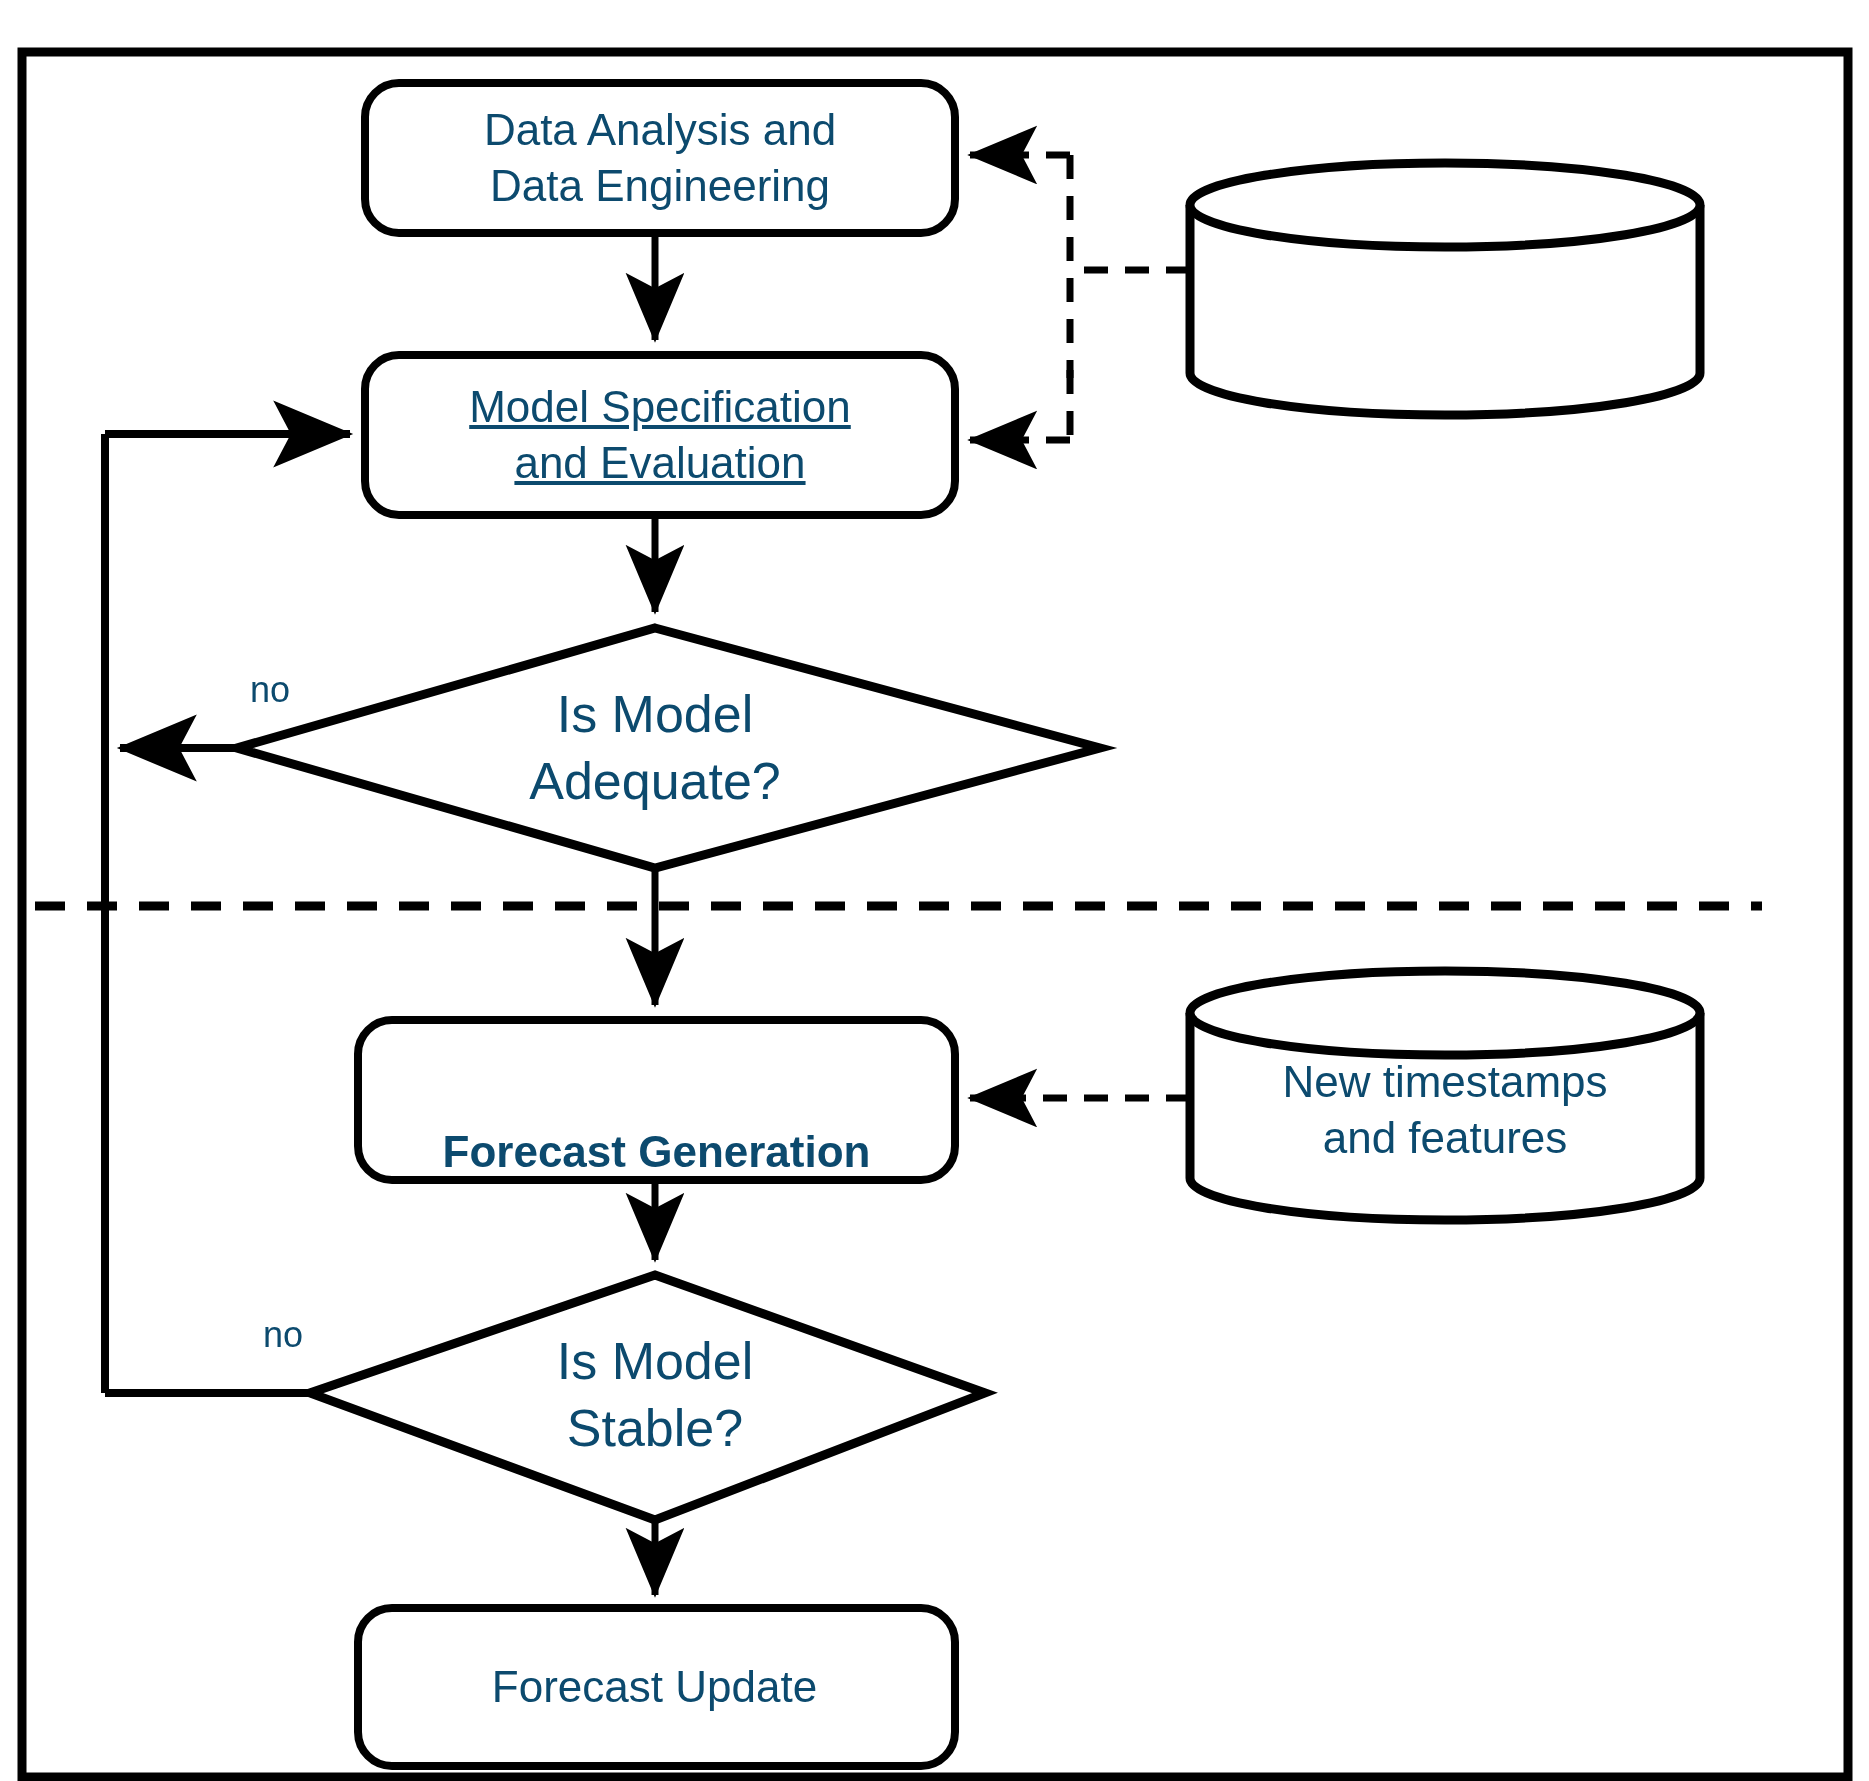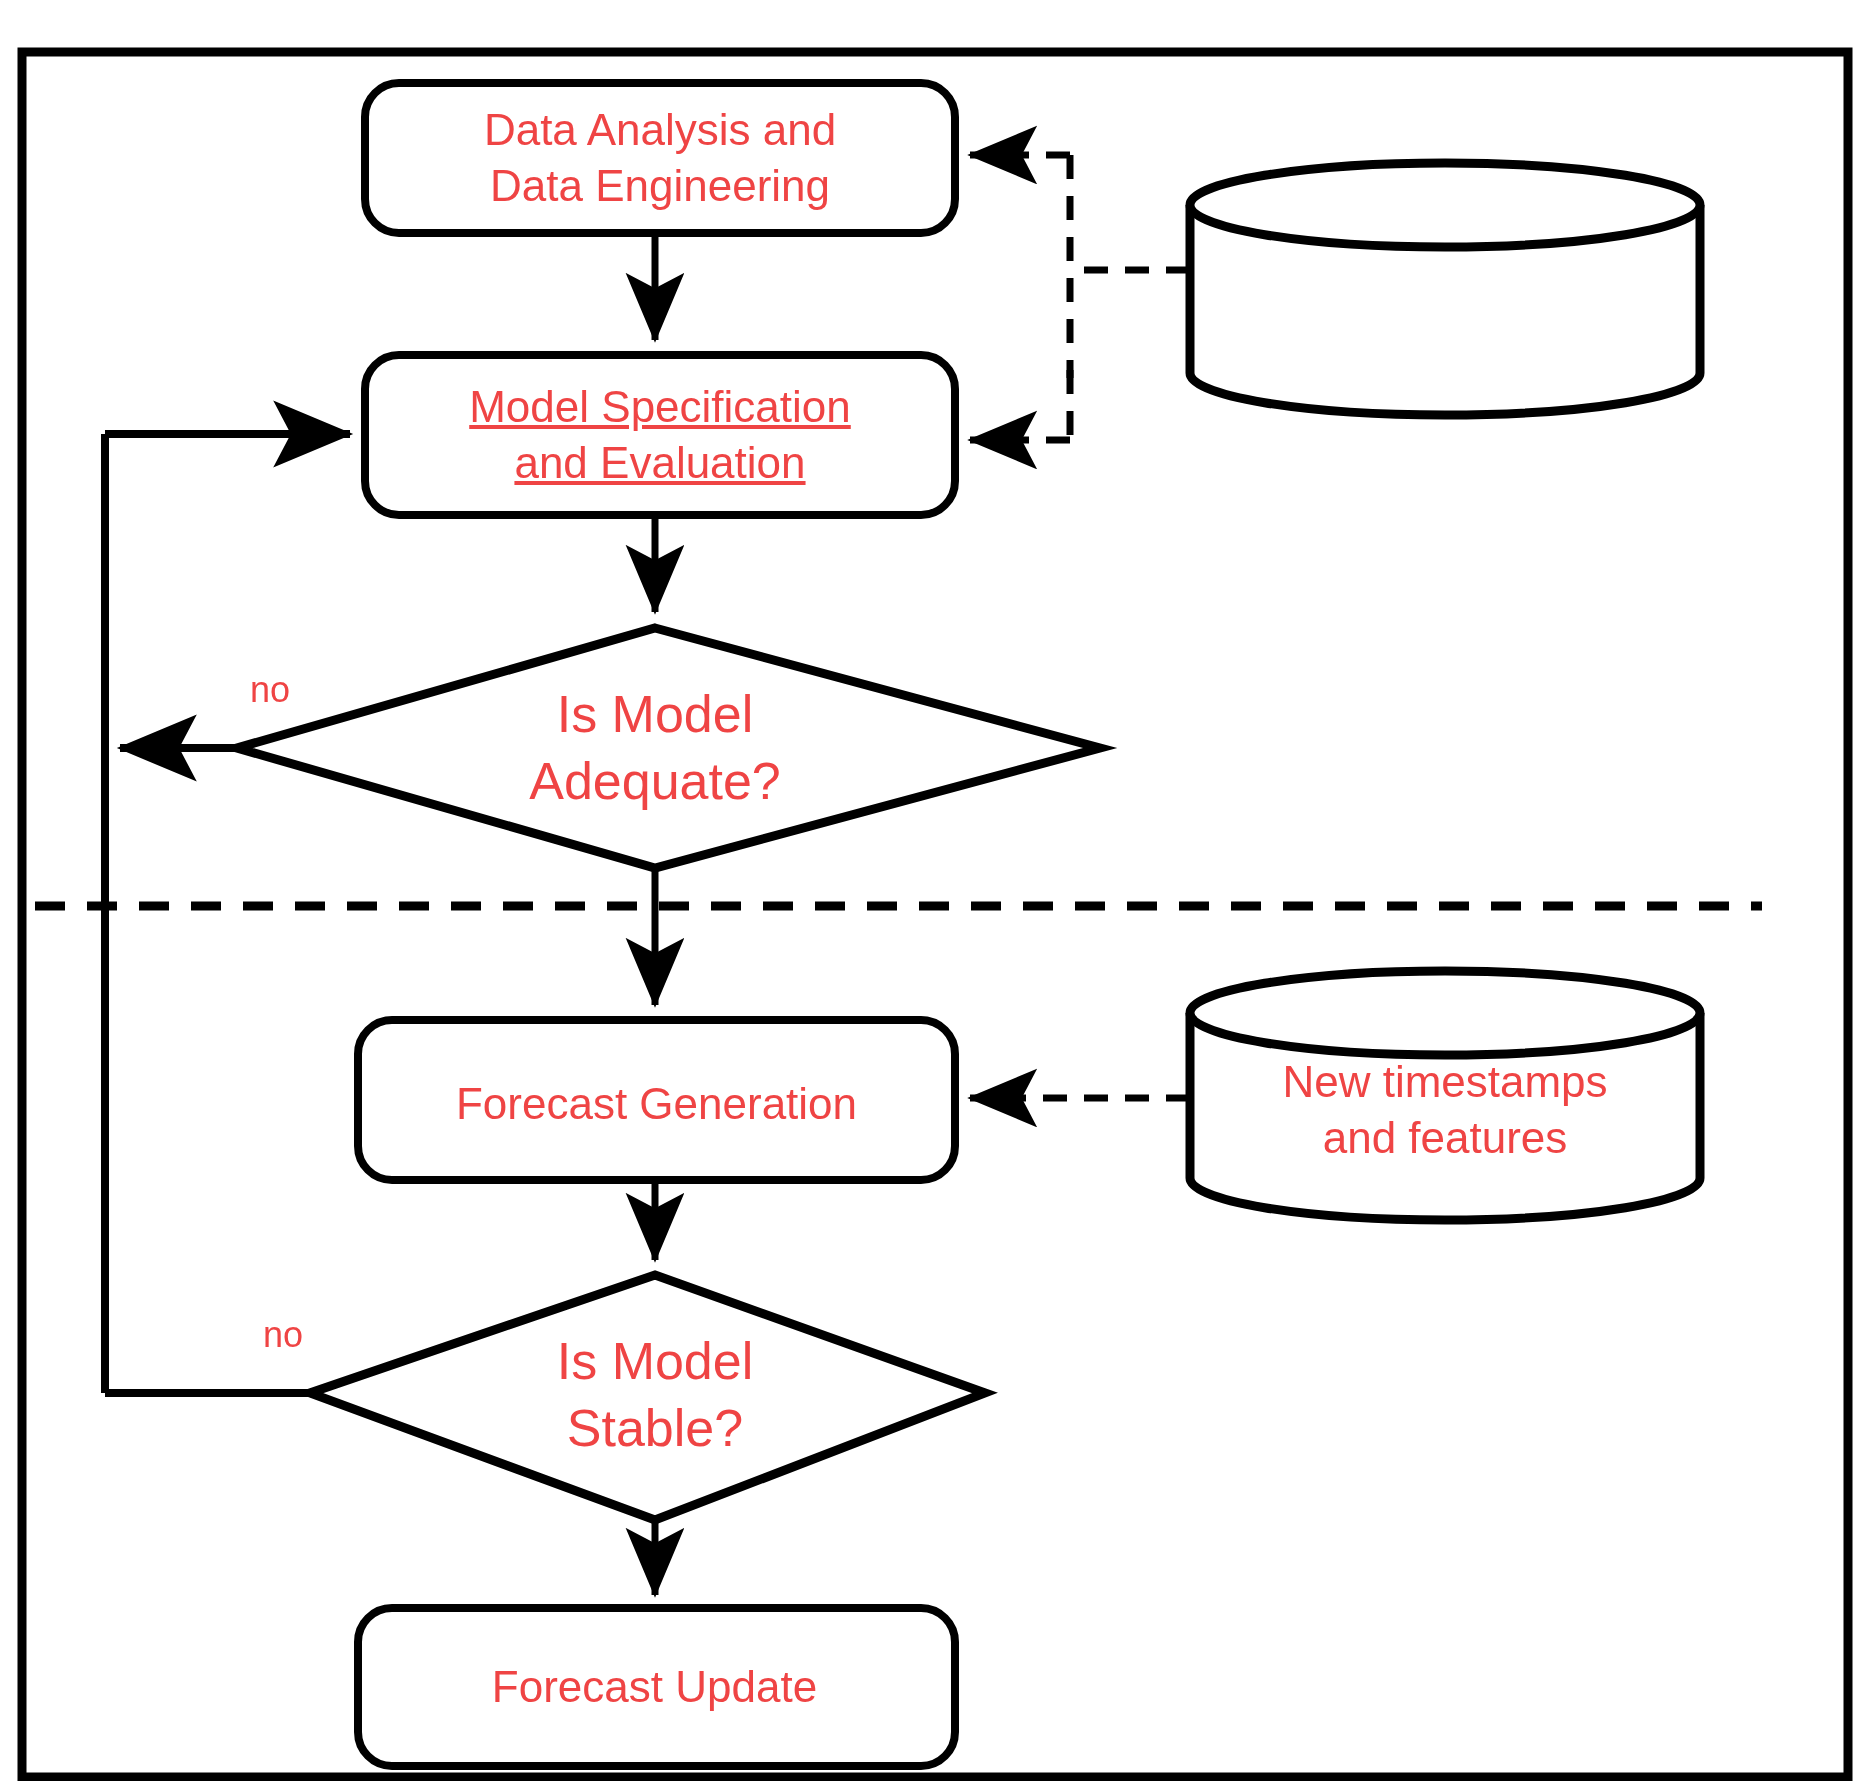--- a/index.html
+++ b/index.html
@@ -24,21 +24,21 @@
     top: 0;
     width: 1869px;
     height: 1781px;
   }
   .node-text {
     position: absolute;
     display: flex;
     align-items: center;
     justify-content: center;
     text-align: center;
-    color: #ef4444;
+    color: #0c4a6e;
     font-family: "Liberation Sans", sans-serif;
     line-height: 1.28;
     pointer-events: none;
     white-space: pre-line;
   }
   .proc-text   { font-size: 44px; }
   .db-text     { font-size: 44px; }
   .dec-text    { font-size: 52px; }
   .edge-label  { font-size: 36px; }
 </style>
@@ -116,21 +116,21 @@
 
   <div class="node-text proc-text" style="left:365px; top:83px; width:590px; height:150px;">Data Analysis and
 Data Engineering</div>
 
   <div class="node-text proc-text" style="left:365px; top:355px; width:590px; height:160px;text-decoration:underline;">Model Specification
 and Evaluation</div>
 
   <div class="node-text dec-text" style="left:455px; top:678px; width:400px; height:140px;">Is Model
 Adequate?</div>
 
-  <div class="node-text proc-text" style="left:358px; top:1024px; width:597px; height:160px;">Forecast Generation</div>
+  <div class="node-text proc-text" style="left:358px; top:1072px; width:597px; height:160px;font-weight:bold;">Forecast Generation</div>
 
   <div class="node-text dec-text" style="left:455px; top:1325px; width:400px; height:140px;">Is Model
 Stable?</div>
 
   <div class="node-text proc-text" style="left:356px; top:1608px; width:597px; height:158px;">Forecast Update</div>
 
 
   <div class="node-text db-text" style="left:1205px; top:1040px; width:480px; height:140px;">New timestamps
 and features</div>
 

